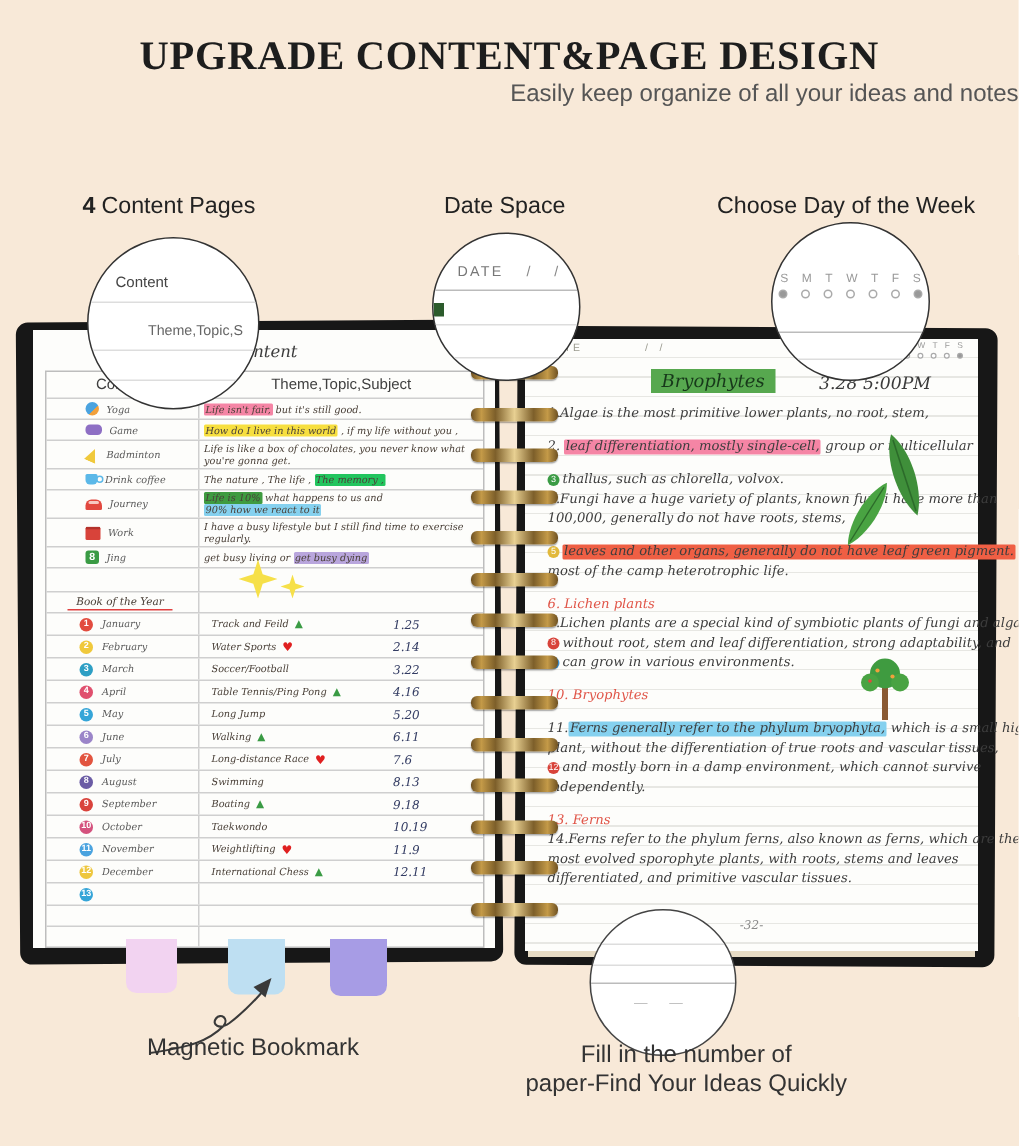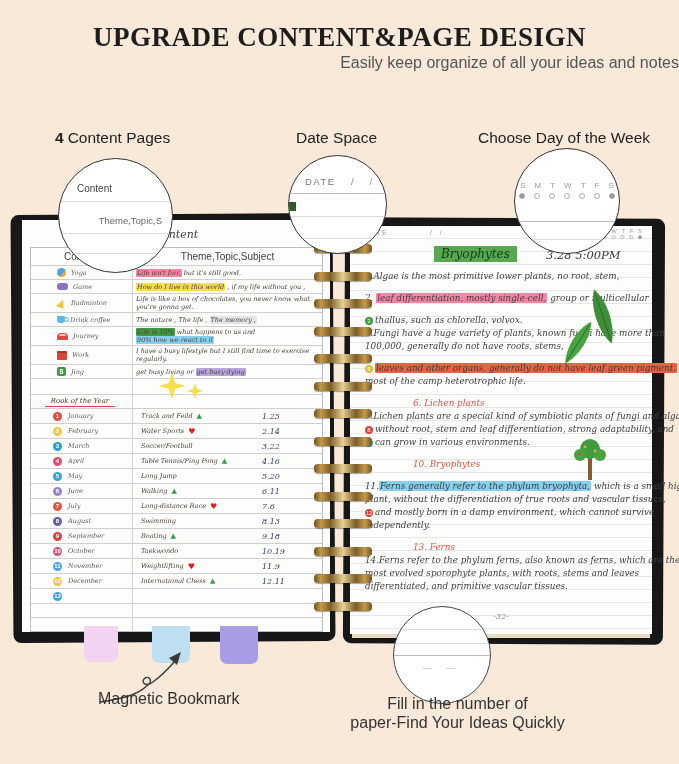--- a/index.html
+++ b/index.html
@@ -102,21 +102,21 @@
   .rp-week .wk-dots{gap:6px;margin-top:2px;}
   .rp-week .wk-d{width:5px;height:5px;}
   .note-head{position:absolute;left:0;top:20px;width:100%;}
   .note-title{position:absolute;left:84px;font-family:"DejaVu Serif",serif;font-style:italic;font-size:12px;
     color:#17381a;background:#57a84f;padding:1px 7px;}
   .note-time{position:absolute;left:196px;top:2px;font-family:"DejaVu Serif",serif;font-style:italic;font-size:11.5px;color:#3a3a3a;}
   .notes{position:absolute;left:15px;top:44px;width:274px;font-family:"DejaVu Serif",serif;font-style:italic;
     font-size:8.8px;line-height:13px;color:#3d3d3d;}
   .note-line{white-space:nowrap;}
   .note-line.gap{margin-top:9px;}
-  .note-line .red-head{color:#e05548;margin-left:48px;}
+  .note-line .red-head{color:#e05548;}
   .badge{display:inline-block;width:8px;height:8px;border-radius:50%;color:#fff;font-style:normal;
     font-family:"Liberation Sans",sans-serif;font-size:6px;line-height:8px;text-align:center;margin-right:2px;vertical-align:middle;}
   .rp-num{position:absolute;left:0;top:386px;width:100%;text-align:center;font-size:8px;color:#8a8a8a;
     font-family:"DejaVu Serif",serif;font-style:italic;}
   .decor{position:absolute;z-index:5;}
 
   
   .tab{position:absolute;z-index:4;border-radius:0 0 7px 7px;}
   .tab-pink{left:84px;top:626px;width:34px;height:36px;background:#f2d3f1;}
   .tab-blue{left:152px;top:626px;width:38px;height:37px;background:#bedff2;}
@@ -183,21 +183,21 @@
               <span>Life is like a box of chocolates, you never know what you're gonna get.</span>
             </div>
           </div>
           <div class="t-row">
             <div class="cell c-label">
               <span class="act-icon i-coffee"></span>
               <span class="act-name">Drink coffee</span>
             </div>
             <div class="cell c-quote">
               <span>The nature , The life , </span>
-              <span class="hl" style="background: #e5e5e5;">The memory ,</span>
+              <span class="hl" style="background: #22c55e;">The memory ,</span>
             </div>
           </div>
           <div class="t-row">
             <div class="cell c-label">
               <span class="act-icon i-journey"></span>
               <span class="act-name">Journey</span>
             </div>
             <div class="cell c-quote">
               <span class="hl" style="background: rgb(63, 155, 64);">Life is 10%</span>
               <span> what happens to us and </span>

